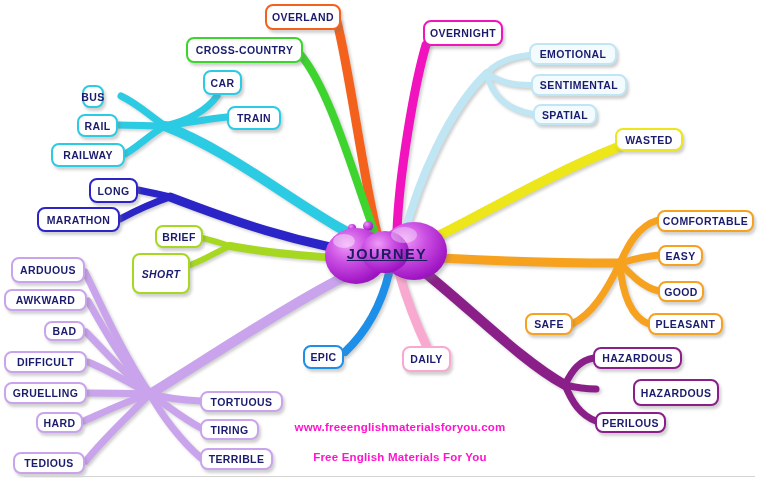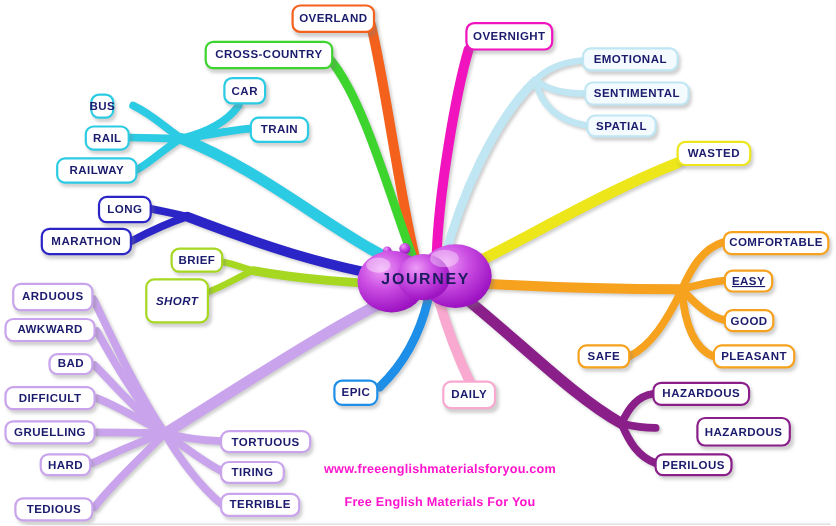--- a/index.html
+++ b/index.html
@@ -16,21 +16,21 @@
     display:flex;align-items:center;justify-content:center;
     font-weight:bold;font-size:10.5px;letter-spacing:.4px;color:#1b1b6e;
     white-space:nowrap;box-shadow:2px 3px 3px rgba(120,120,120,.35);
     cursor:pointer;
   }
   .node.pale{background:#f4fbfe;}
   #center-label{
     position:absolute;left:337px;top:244px;width:100px;height:20px;
     display:flex;align-items:center;justify-content:center;
     font-weight:bold;font-size:14.5px;letter-spacing:1.5px;color:#1c1c5e;
-    cursor:pointer;z-index:5;
+    cursor:pointer;z-index:5;text-decoration:underline;
   }
   .footer-line{
     position:absolute;text-align:center;font-weight:bold;color:#ff14ce;
     letter-spacing:.2px;
   }
   #website{left:270px;top:421px;width:260px;font-size:11.5px;cursor:pointer;}
   #credit{left:290px;top:451px;width:220px;font-size:11.5px;}
   #bottom-hairline{
     position:absolute;left:24px;top:476px;width:731px;height:1px;background:#d4d4d4;
   }
@@ -139,21 +139,21 @@
 
   <div class="node" style="left: 423px; top: 20px; width: 80px; height: 26px; border-color: rgb(240, 19, 190);">OVERNIGHT</div>
 
   <div class="node pale" style="left: 529px; top: 43px; width: 88px; height: 22px; border-color: rgb(191, 230, 242);">EMOTIONAL</div>
   <div class="node pale" style="left: 531px; top: 74px; width: 96px; height: 22px; border-color: rgb(191, 230, 242);">SENTIMENTAL</div>
   <div class="node pale" style="left: 533px; top: 104px; width: 64px; height: 21px; border-color: rgb(191, 230, 242);">SPATIAL</div>
 
   <div class="node" style="left: 615px; top: 128px; width: 68px; height: 23px; border-color: rgb(236, 230, 26);">WASTED</div>
 
   <div class="node" style="left: 657px; top: 210px; width: 97px; height: 22px; border-color: rgb(246, 162, 30);">COMFORTABLE</div>
-  <div class="node" style="left: 658px; top: 245px; width: 45px; height: 21px; border-color: rgb(246, 162, 30); text-decoration: underline;">EASY</div>
+  <div class="node" style="left: 658px; top: 245px; width: 45px; height: 21px; border-color: rgb(246, 162, 30);">EASY</div>
   <div class="node" style="left: 658px; top: 281px; width: 46px; height: 21px; border-color: rgb(246, 162, 30);">GOOD</div>
   <div class="node" style="left: 648px; top: 313px; width: 75px; height: 22px; border-color: rgb(246, 162, 30);">PLEASANT</div>
   <div class="node" style="left: 525px; top: 313px; width: 48px; height: 22px; border-color: rgb(246, 162, 30);">SAFE</div>
 
   <div class="node" style="left: 593px; top: 347px; width: 89px; height: 22px; border-color: rgb(138, 31, 138);">HAZARDOUS</div>
   <div class="node" style="left: 595px; top: 379px; width: 86px; height: 27px; border-color: rgb(138, 31, 138); margin-left: 38px;">HAZARDOUS</div>
   <div class="node" style="left: 595px; top: 412px; width: 71px; height: 21px; border-color: rgb(138, 31, 138);">PERILOUS</div>
 
   <div class="node" style="left: 402px; top: 346px; width: 49px; height: 26px; border-color: rgb(249, 168, 207);">DAILY</div>
   <div class="node" style="left: 303px; top: 345px; width: 41px; height: 24px; border-color: rgb(30, 143, 232);">EPIC</div>

